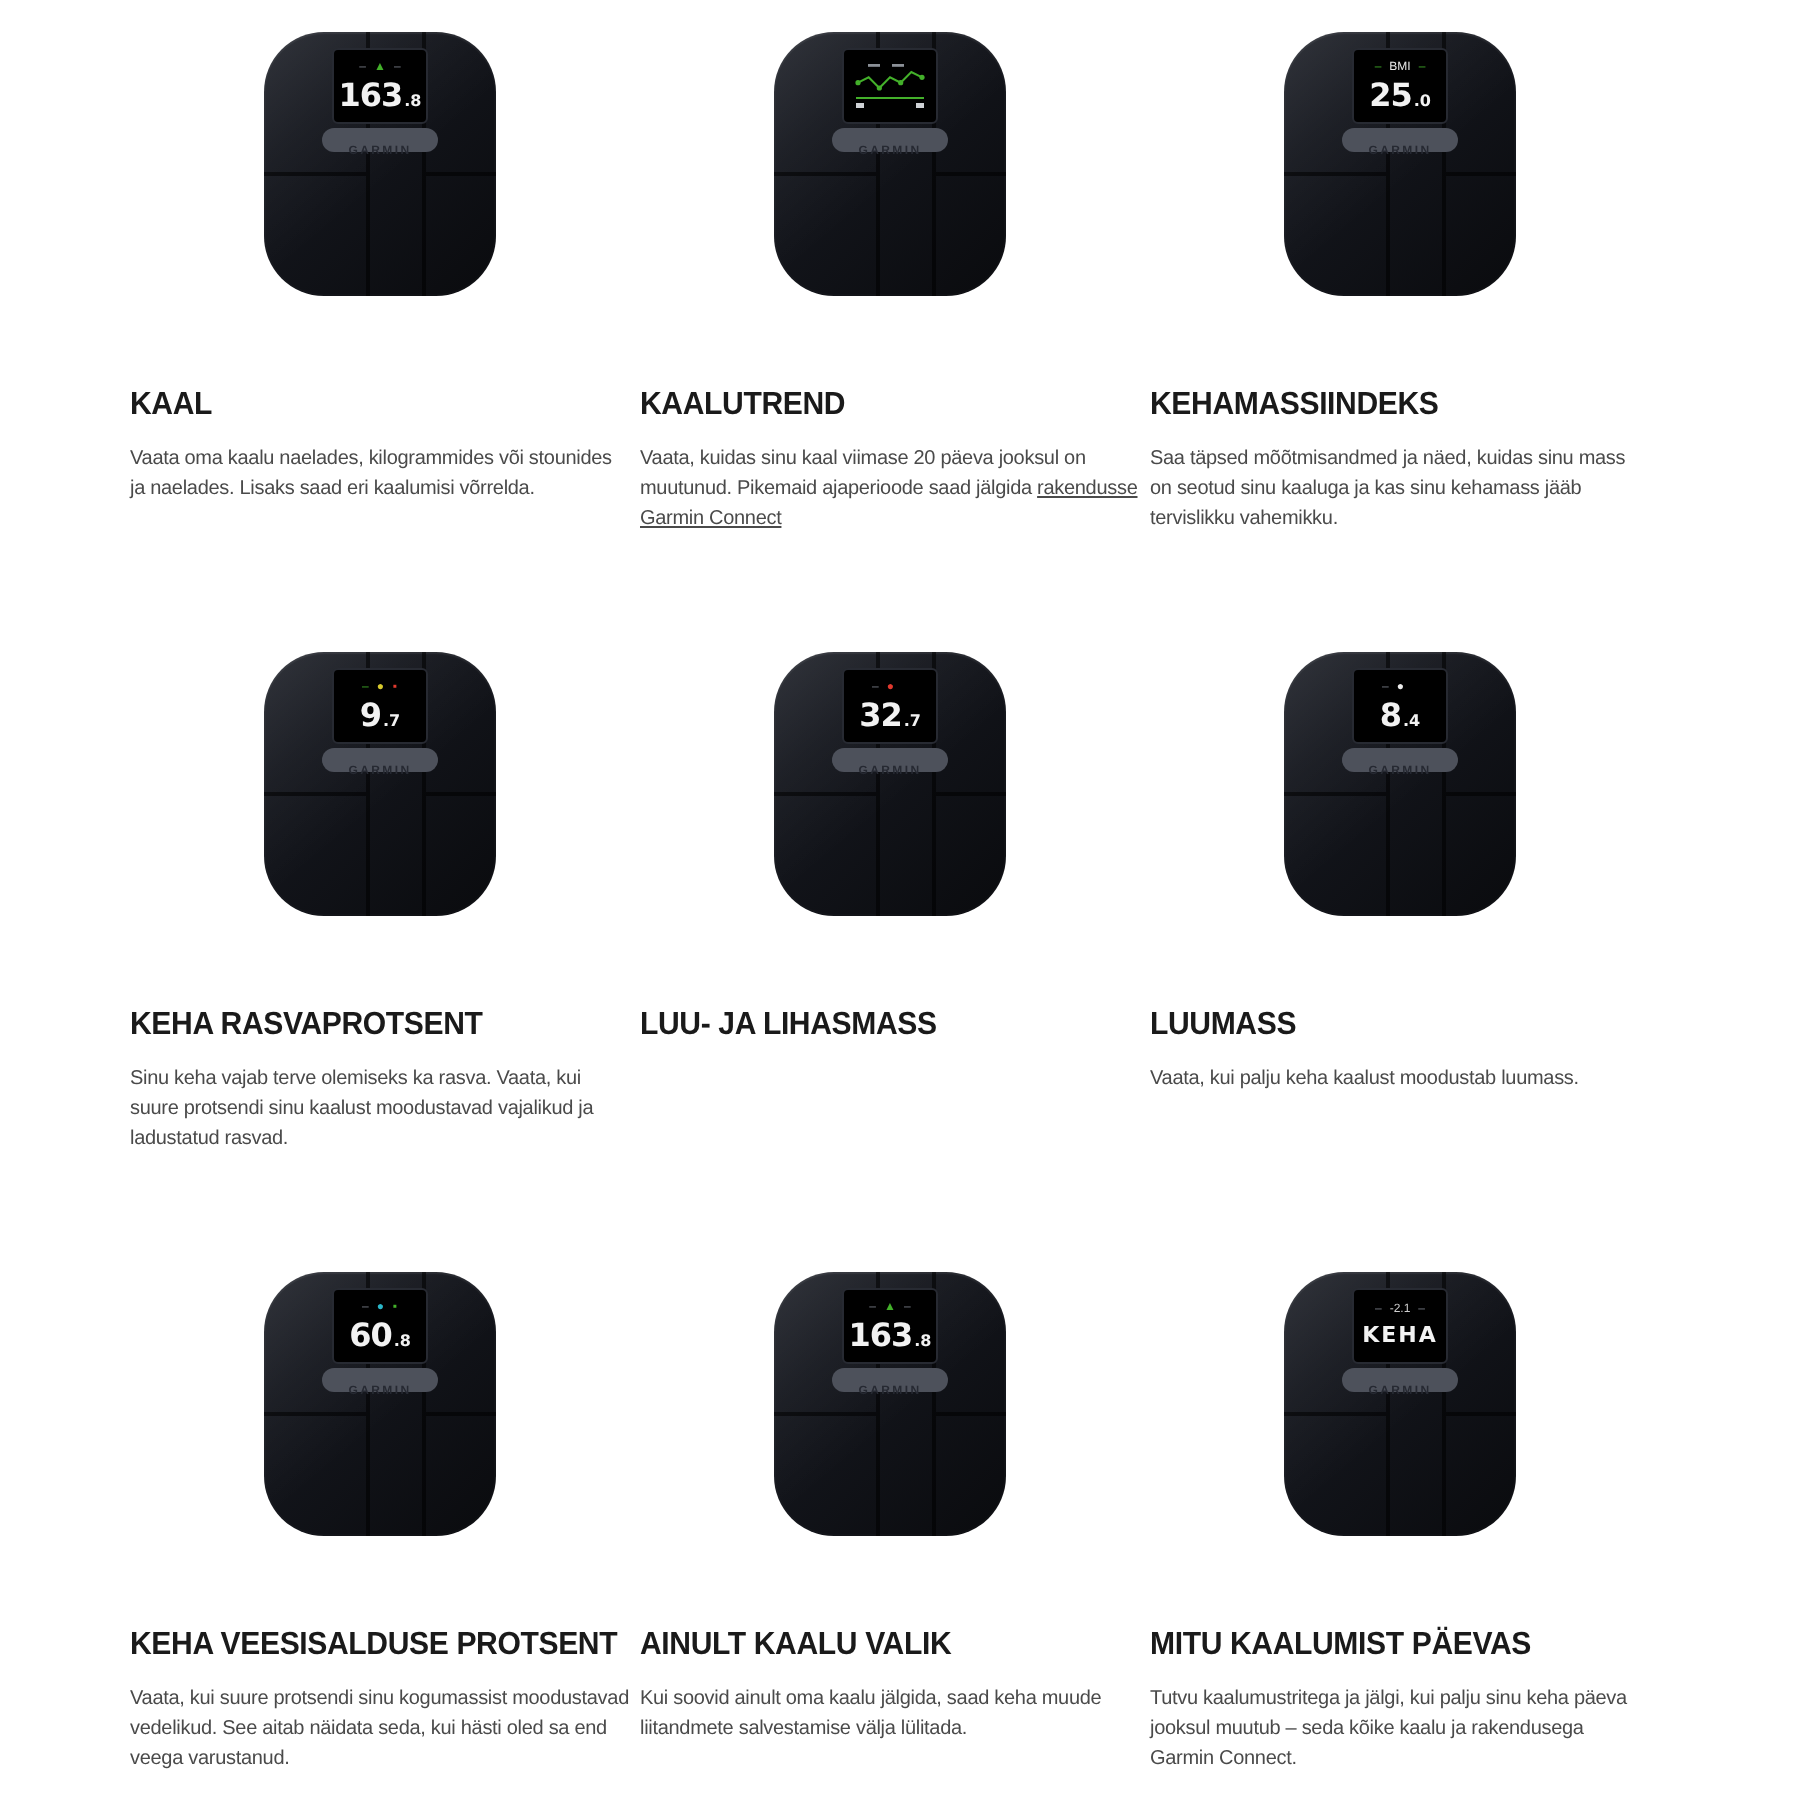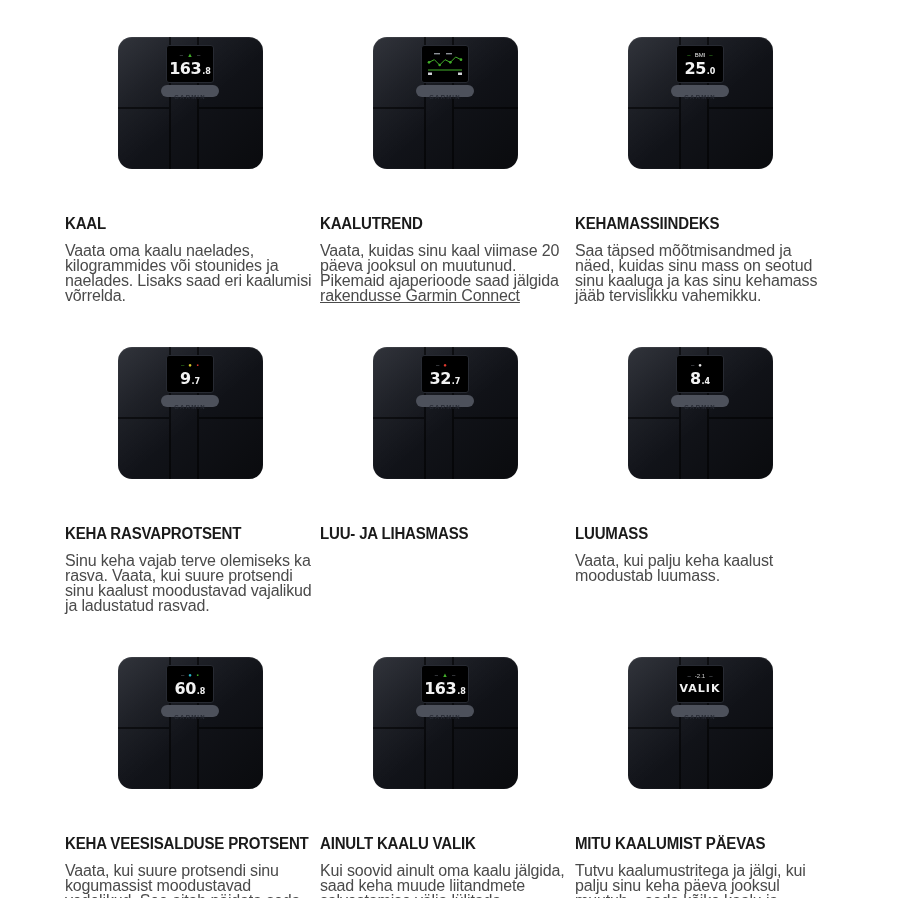--- a/index.html
+++ b/index.html
@@ -13,23 +13,23 @@
     display: grid;
     grid-template-columns: repeat(3, 250px);
     column-gap: 5px;
     margin: 12px 0 0 65px;
   }
   .card { height: 310px; }
 
   
   .scale {
     position: relative;
-    width: 145px; height: 132px;
-    margin: 25px auto 0;
-    border-radius: 14px;
+    width: 116px; height: 132px;
+    margin: 4px auto 0;
+    border-radius: 30px;
     background:
       linear-gradient(140deg, rgba(255,255,255,0.10) 0%, rgba(255,255,255,0.04) 28%, rgba(255,255,255,0) 55%),
       linear-gradient(315deg, #0a0b0e 0%, #12141a 55%, #1a1d25 100%);
     box-shadow: inset 0 1px 1px rgba(255,255,255,0.06), inset 0 0 0 1px rgba(255,255,255,0.02);
     overflow: hidden;
   }
   .vline { position: absolute; top: 0; bottom: 0; width: 2px; background: rgba(0,0,0,0.55); z-index: 1; }
   .vline-l { left: 51px; }
   .vline-r { left: 79px; }
   .hline { position: absolute; top: 70px; height: 2px; background: rgba(0,0,0,0.55); z-index: 1; }
@@ -77,21 +77,21 @@
   .title {
     margin: 46px 0 0;
     font-size: 16px; font-weight: bold;
     color: #1a1a1a;
     letter-spacing: -0.2px;
     transform: scaleX(0.94); transform-origin: 0 50%;
     white-space: nowrap;
   }
   .desc {
     margin: 10px 0 0;
-    font-size: 16px; line-height: 15px;
+    font-size: 10px; line-height: 15px;
     letter-spacing: -0.15px;
     color: #4a4a4a;
   }
   .desc a { color: #4a4a4a; text-decoration: underline; }
 </style>
 </head>
 <body>
 
 <section class="grid">
   <article class="card">
@@ -312,21 +312,21 @@
       <div class="vline vline-r"></div>
       <div class="hline hline-l"></div>
       <div class="hline hline-r"></div>
       <div class="display">
         <div class="disp-top">
           <span class="slot" style="color: rgb(125, 130, 139);">–</span>
           <span class="slot" style="color: rgb(207, 207, 207);">-2.1</span>
           <span class="slot" style="color: rgb(125, 130, 139);">–</span>
         </div>
         <div class="disp-val">
-          <span class="big name-mode">VALIK</span>
+          <span class="big name-mode">KEHA</span>
 
         </div>
 
       </div>
       <div class="pill">
         <span>GARMIN</span>
       </div>
     </div>
     <h3 class="title">MITU KAALUMIST PÄEVAS</h3>
     <p class="desc"><span>Tutvu kaalumustritega ja jälgi, kui palju sinu keha päeva jooksul muutub – seda kõike kaalu ja rakendusega Garmin Connect.</span></p>

